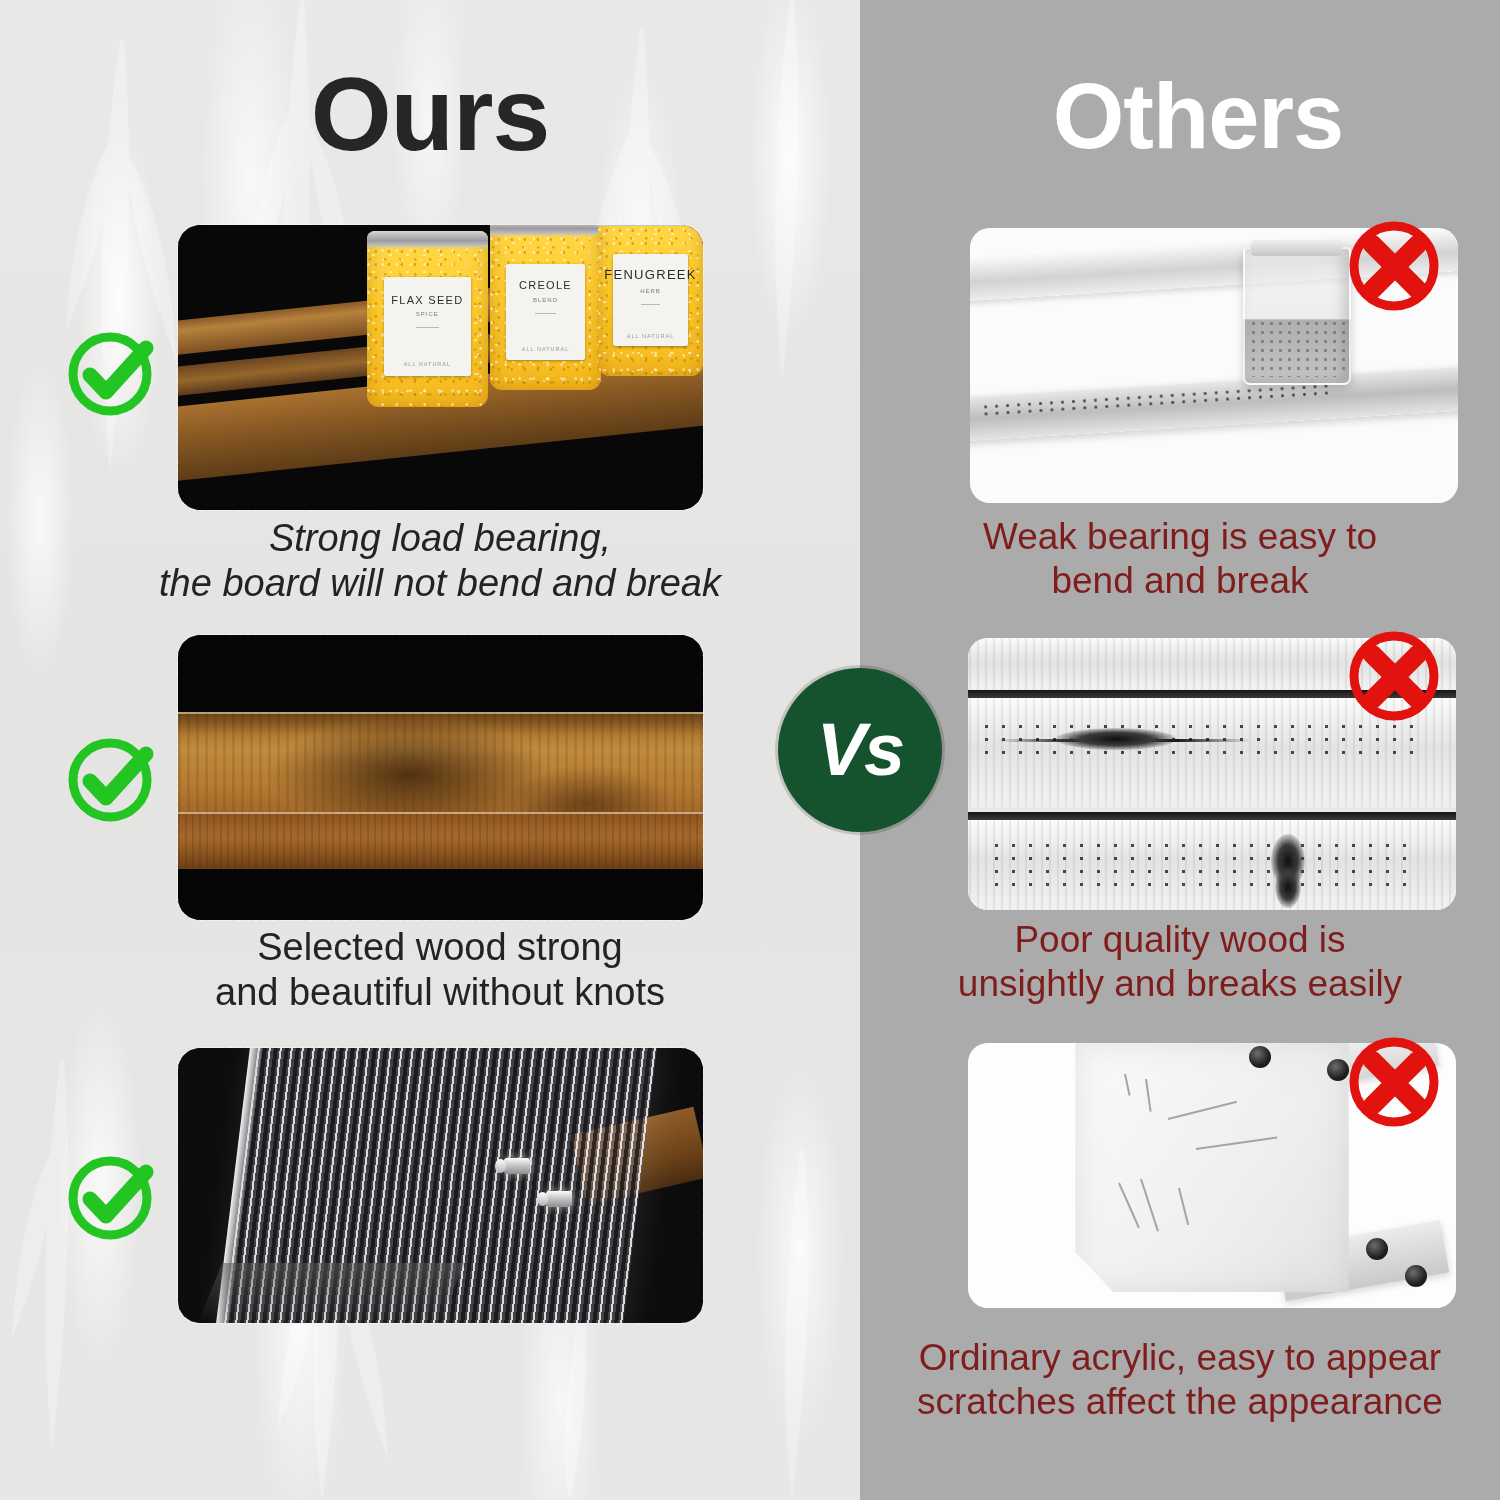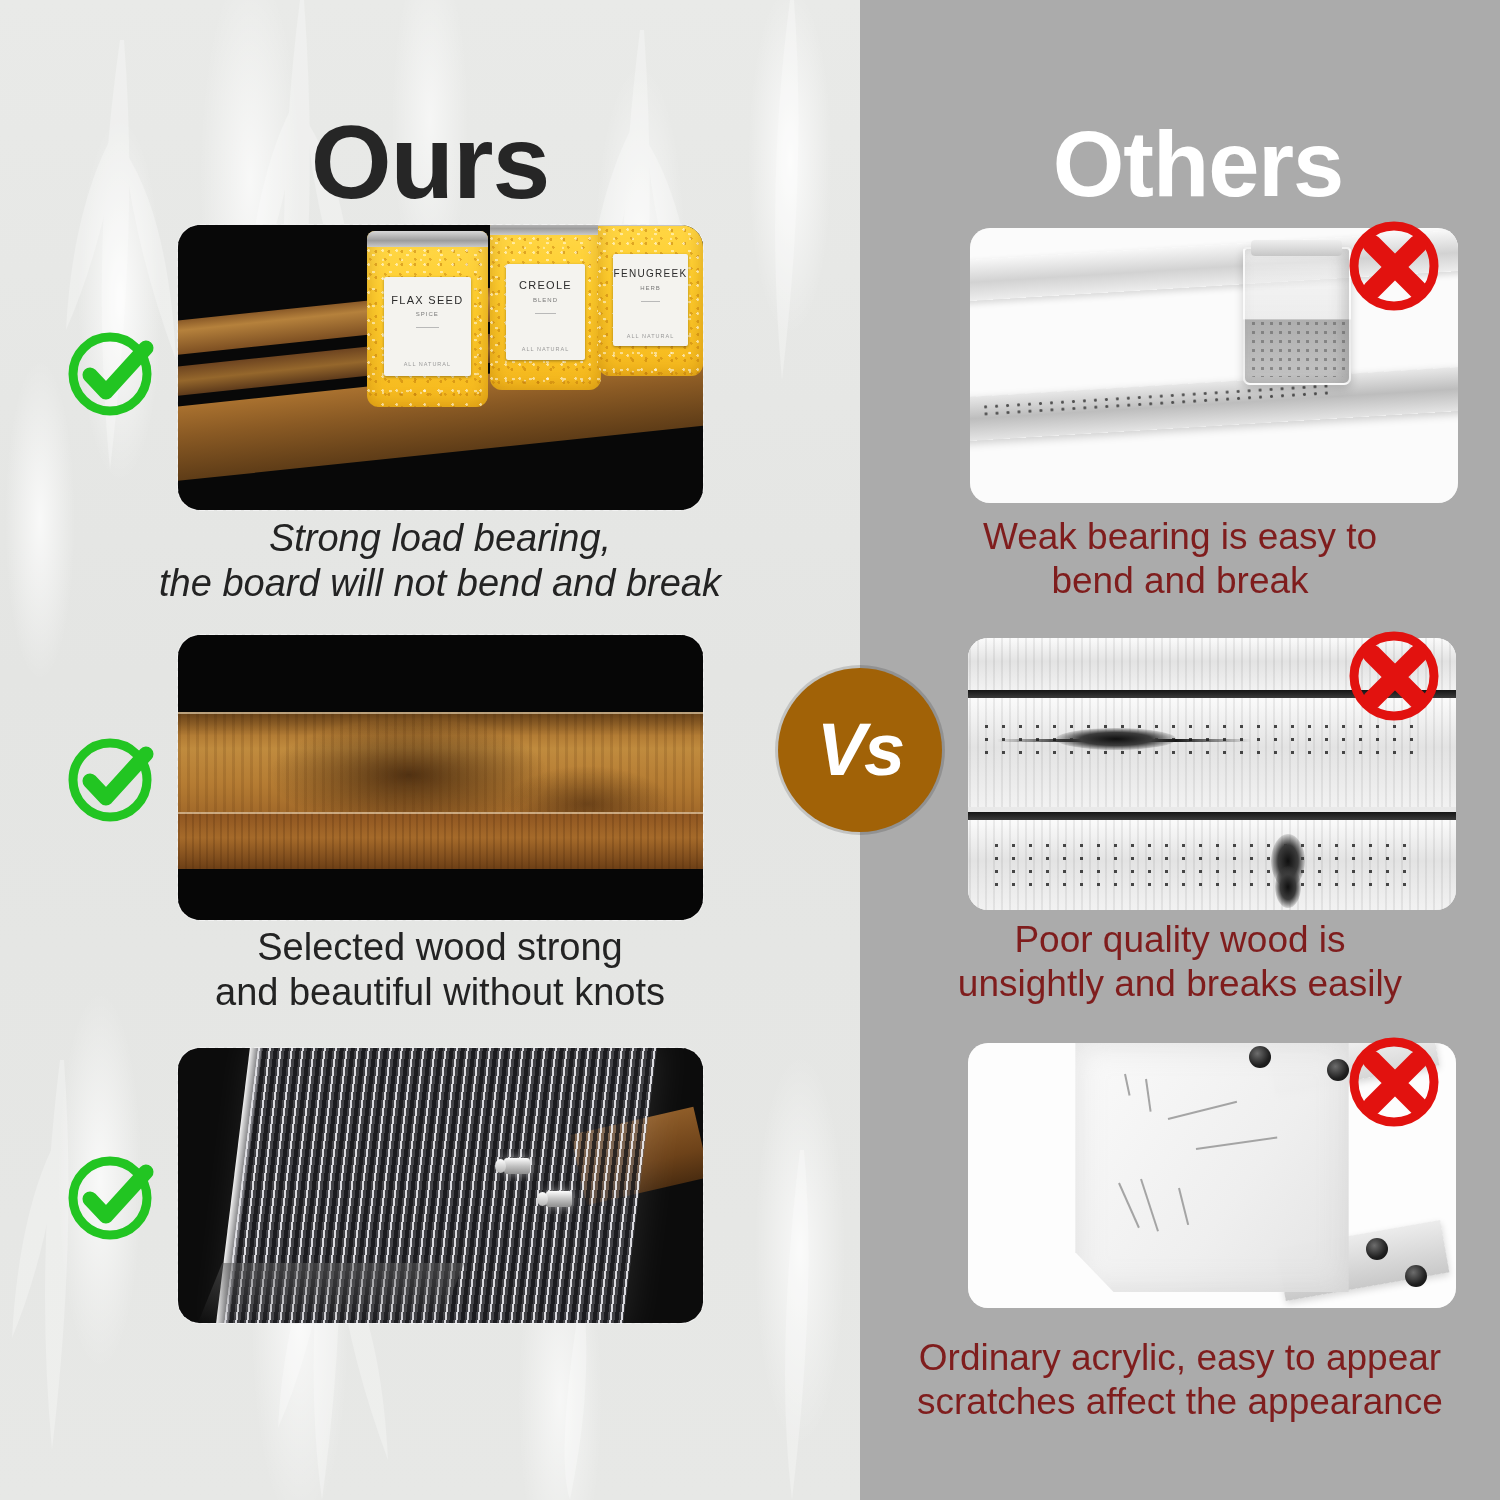--- a/index.html
+++ b/index.html
@@ -38,21 +38,21 @@
 
   
   .panel-right{
     position:absolute; left:860px; top:0; width:640px; height:1500px;
     background:#ababab;
   }
 
   
   .title{
     position:absolute; font-weight:bold; letter-spacing:-1px;
-    line-height:1; white-space:nowrap;margin-top:48px;
+    line-height:1; white-space:nowrap;
   }
   .title-ours{
     left:0; width:860px; top:62px; text-align:center;
     font-size:104px; color:#262626;
   }
   .title-others{
     left:860px; width:640px; top:70px; text-align:center;
     font-size:92px; color:#ffffff;padding-left:36px;
   }
 
@@ -274,21 +274,21 @@
   .caption{
     position:absolute; text-align:center; line-height:1.18;
     font-weight:normal; white-space:pre-line;
   }
   .caption-left{ color:#232323; font-size:38px; }
   .caption-right{ color:#7f1d1d; font-size:37px; }
 
   
   .vs-badge{
     position:absolute; left:778px; top:668px; width:164px; height:164px;
-    border-radius:50%; background:#a16207;
+    border-radius:50%; background:#14532d;
     display:flex; align-items:center; justify-content:center;
     box-shadow:0 0 0 3px rgba(0,0,0,.15);
     z-index:20;
   }
   .vs-text{
     color:#fff; font-weight:bold; font-size:74px; line-height:1;
     letter-spacing:-2px; font-style:italic;
   }
 </style>
 </head>
@@ -352,21 +352,21 @@
 SEED</div>
           <div class="ln2">SPICE</div>
           <div class="rule"></div>
           <div class="ln3">ALL NATURAL</div>
         </div>
       </div>
 
       <div class="jar" style="left:80%; top:-5%; width:20%; height:58%;">
         <div class="jar-speck"></div>
         <div class="jar-label">
-          <div class="ln1" style="font-size:10px;">FENUGREEK</div>
+          <div class="ln1" style="font-size:13px;">FENUGREEK</div>
           <div class="ln2">HERB</div>
           <div class="rule"></div>
           <div class="ln3">ALL NATURAL</div>
         </div>
       </div>
     </div>
 
     <div class="caption caption-left" style="left:60px; top:516px; width:760px;font-style:italic;">Strong load bearing,
 the board will not bend and break</div>
 

